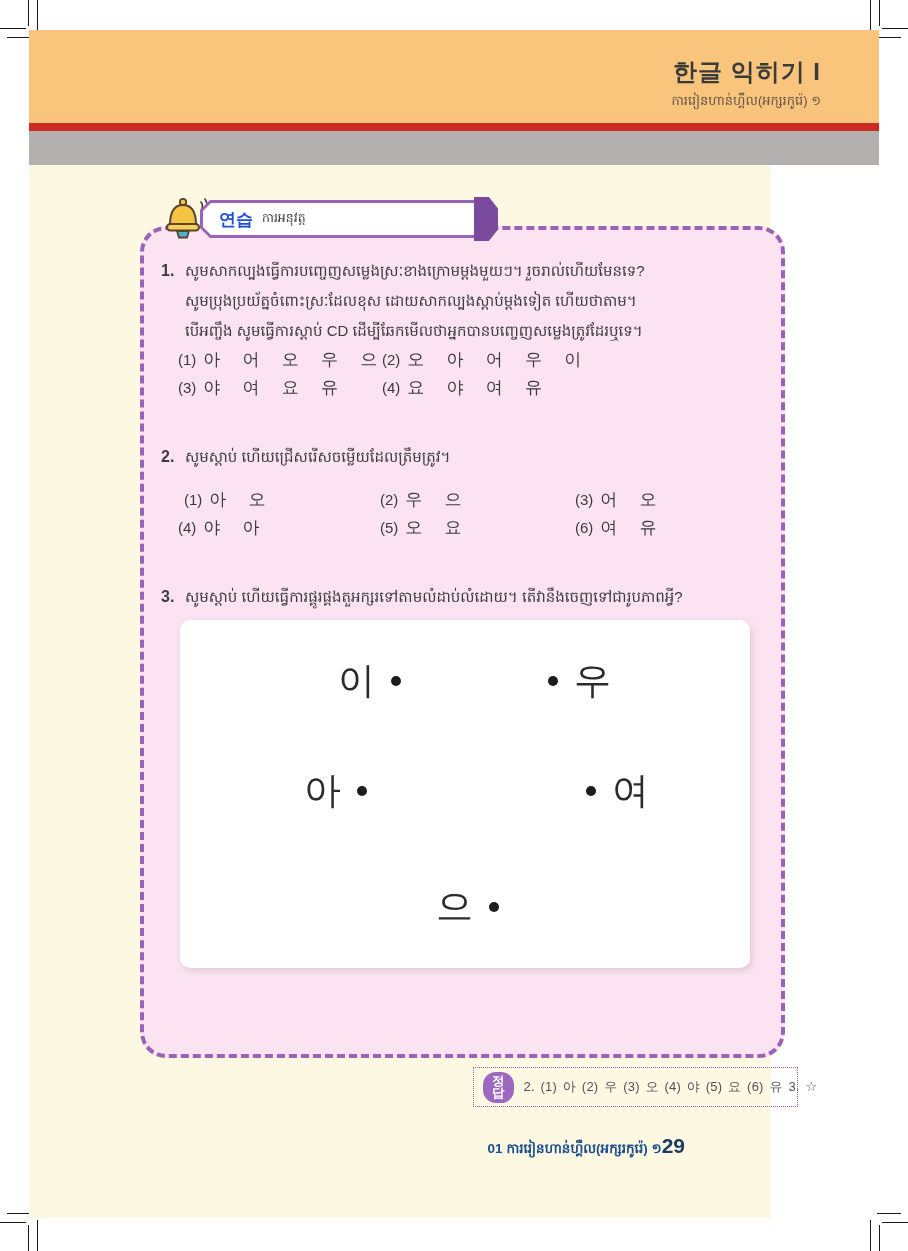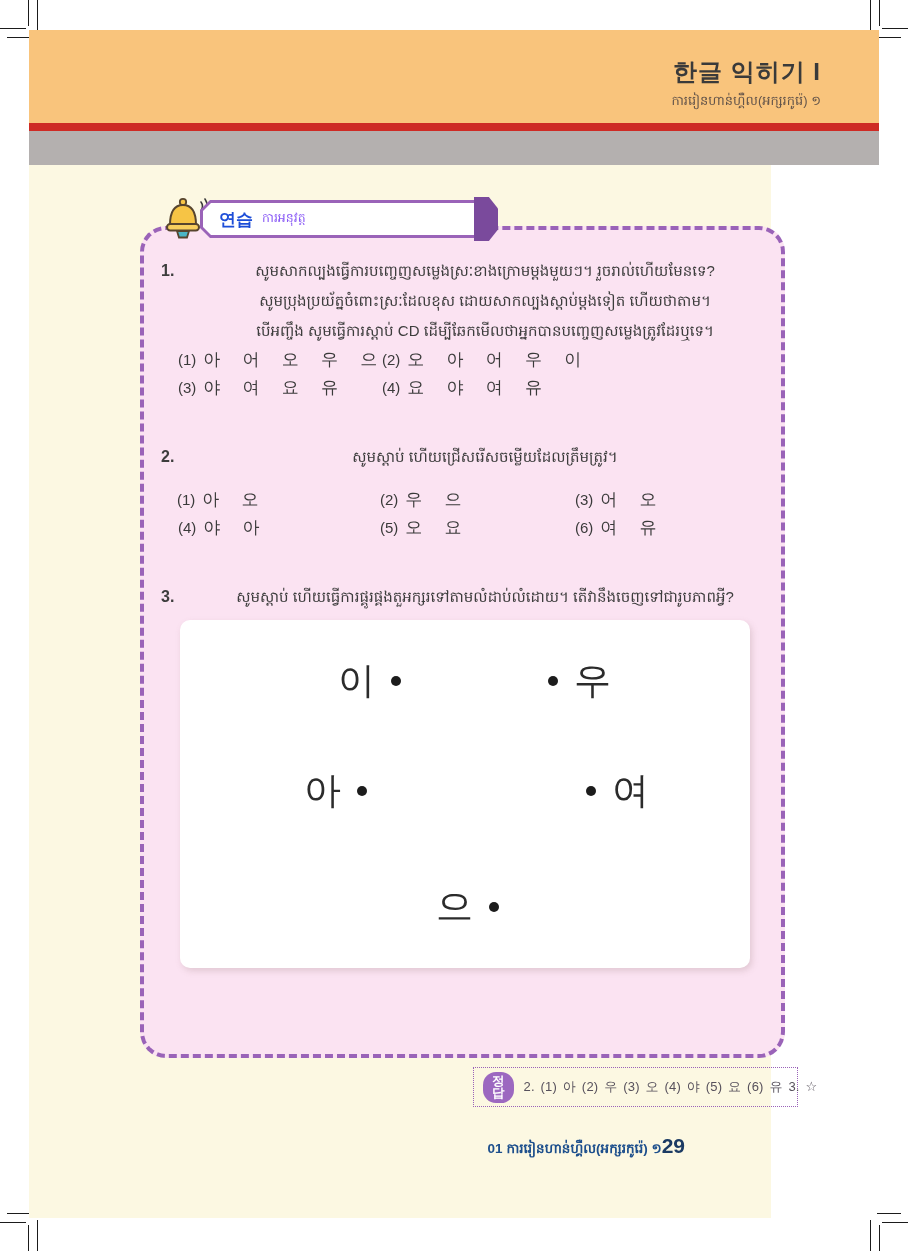--- a/index.html
+++ b/index.html
@@ -29,30 +29,30 @@
     background:#fbe3f2;border:4px dashed #9a63b8;border-radius:26px;
   }
   
   .tab{position:absolute;left:171px;top:170px;width:292px;height:38px;}
   .tab-outer{position:absolute;inset:0;background:#9a63b8;
     clip-path:polygon(10px 0,calc(100% - 10px) 0,100% 10px,100% calc(100% - 10px),calc(100% - 10px) 100%,10px 100%,0 calc(100% - 10px),0 10px);}
   .tab-inner{position:absolute;left:3px;top:3px;right:3px;bottom:3px;background:#ffffff;
     clip-path:polygon(8px 0,calc(100% - 8px) 0,100% 8px,100% calc(100% - 8px),calc(100% - 8px) 100%,8px 100%,0 calc(100% - 8px),0 8px);
     display:flex;align-items:center;gap:9px;padding-left:16px;box-sizing:border-box;}
   .tab-kr{font-size:17px;font-weight:700;color:#1d4ed8;}
-  .tab-km{font-size:12.5px;color:#8b5cf6;}
+  .tab-km{font-size:12.5px;color:#404040;}
   .tab-cap{position:absolute;right:-6px;top:-3px;width:24px;height:44px;background:#7a4a9c;
     clip-path:polygon(0 0,62% 0,100% 26%,100% 74%,62% 100%,0 100%);}
   .bell{position:absolute;left:134px;top:164px;width:46px;height:48px;}
 
   
   .q{position:absolute;left:132px;color:#3d3d3d;font-size:15px;line-height:30px;}
   .qrow{display:flex;align-items:flex-start;}
   .qnum{font-size:16px;font-weight:700;width:24px;flex:0 0 24px;}
-  .qtext{width:600px;text-align:center;}
+  .qtext{width:600px;}
   .opt{position:absolute;font-size:17px;color:#3a3a3a;white-space:nowrap;}
   .opt .onum{font-size:15px;color:#3a3a3a;margin-right:7px;}
   .vowels{word-spacing:11px;letter-spacing:.5px;font-family:Liberation Mono, monospace;}
 
   
   .mbox{
     position:absolute;left:151px;top:590px;width:570px;height:348px;background:#ffffff;
     border-radius:10px;box-shadow:2px 3px 6px rgba(150,120,120,.25);
   }
   .mitem{position:absolute;display:flex;align-items:center;gap:16px;}
@@ -144,21 +144,21 @@
   </div>
   <div class="opt" style="left:353px;top:346px;">
     <span class="onum">(4)</span><span class="vowels">요 야 여 유</span>
   </div>
 
   <div class="q qrow" style="top:412px;">
     <span class="qnum">2.</span>
     <span class="qtext">សូមស្ដាប់ ហើយជ្រើសរើសចម្លើយដែលត្រឹមត្រូវ។</span>
   </div>
 
-  <div class="opt" style="left:148px;top:458px;">
+  <div class="opt" style="left:155px;top:458px;">
     <span class="onum">(1)</span><span class="vowels">아 오</span>
   </div>
   <div class="opt" style="left:351px;top:458px;">
     <span class="onum">(2)</span><span class="vowels">우 으</span>
   </div>
   <div class="opt" style="left:546px;top:458px;">
     <span class="onum">(3)</span><span class="vowels">어 오</span>
   </div>
   <div class="opt" style="left:149px;top:486px;">
     <span class="onum">(4)</span><span class="vowels">야 아</span>

